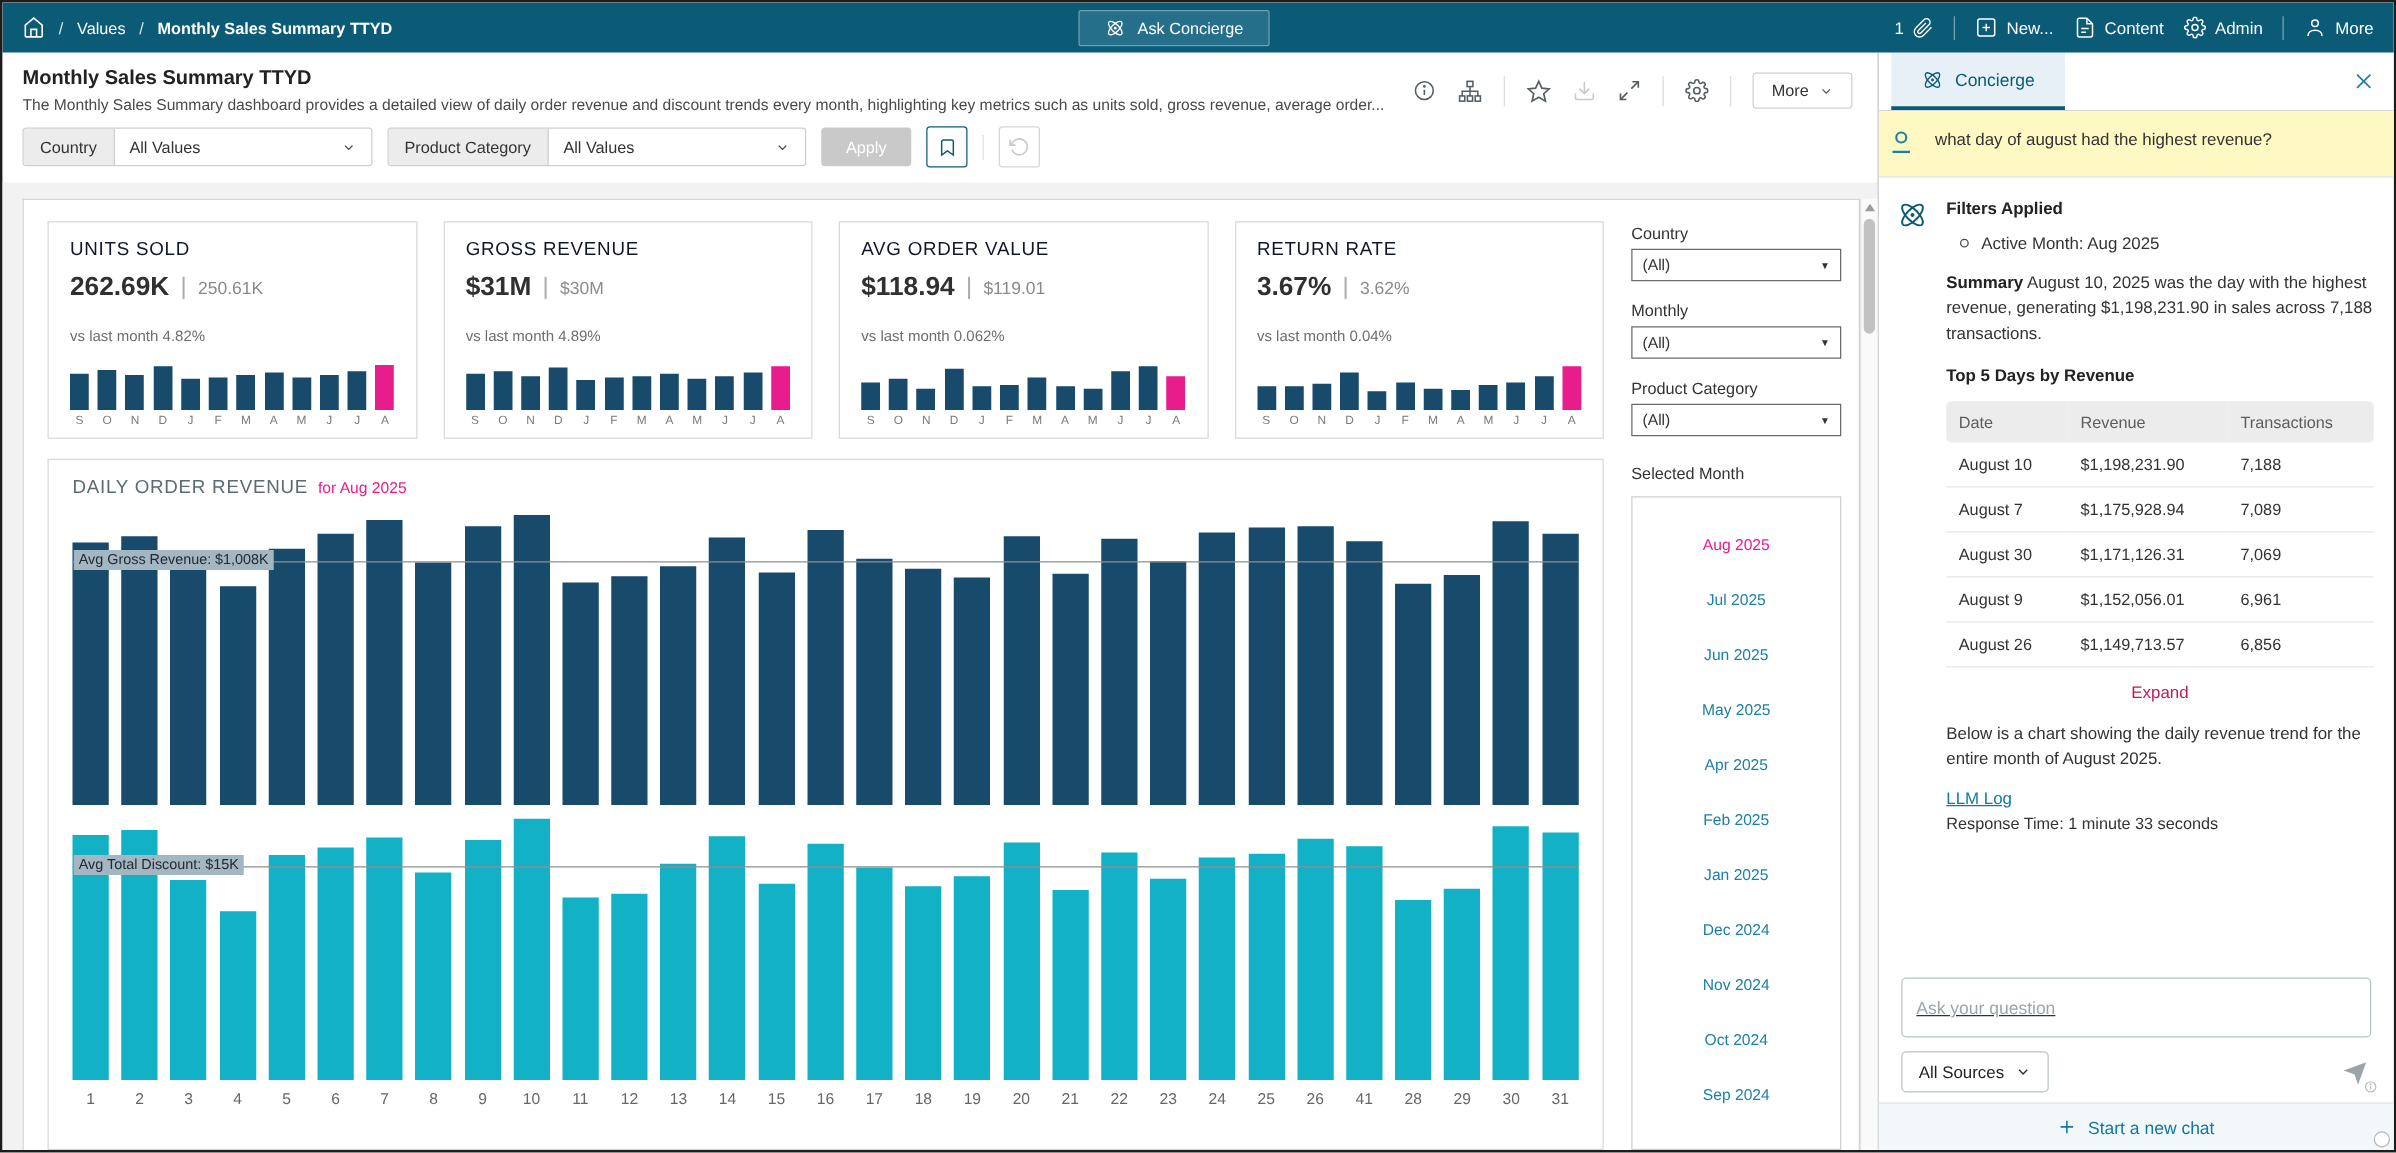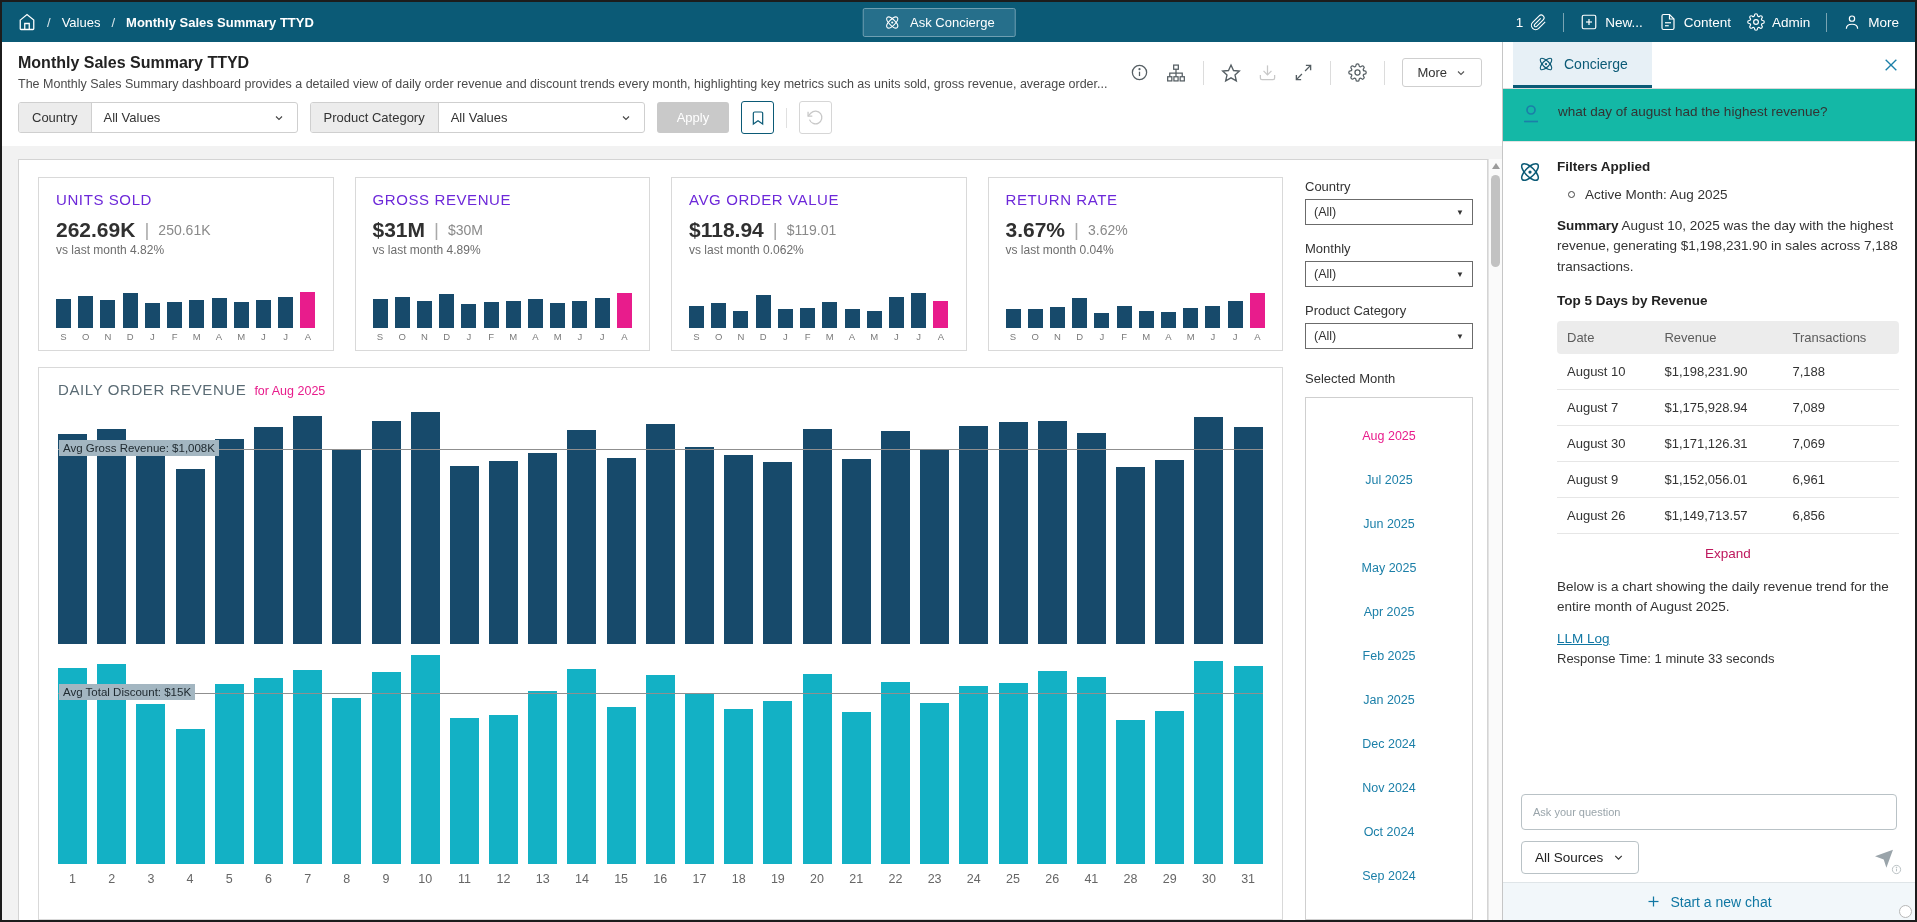--- a/index.html
+++ b/index.html
@@ -40,26 +40,26 @@
   .apply-btn{background:#c9c9c9; color:#fff; border:none; height:31px; padding:0 20px; font-size:13px; border-radius:3px; cursor:pointer;}
   .icon-btn{width:33px; height:33px; border:1.5px solid #0b5a76; border-radius:3px; display:flex; align-items:center; justify-content:center; color:#0b5a76; background:#fff; cursor:pointer;}
   .icon-btn.disabled{border:1px solid #d6d6d6; color:#c8c8c8; cursor:default;}
   .fb-sep{width:1px; height:20px; background:#e0e0e0;}
   
   .content-area{flex:1; background:#f2f2f2; padding:13px 0 0 16px; display:flex; min-height:0;}
   .canvas{flex:1; background:#fff; border:1px solid #d4d4d4; border-bottom:none; display:flex; padding:17px 14px 0 19px; min-width:0;}
   .canvas-left{flex:1; display:flex; flex-direction:column; min-width:0;}
   .kpi-row{display:flex; gap:21px; height:174px;}
   .kpi-card{flex:1; border:1px solid #d9d9d9; background:#fff; padding:13px 17px 8px; display:flex; flex-direction:column; min-width:0;}
-  .kpi-title{font-size:15px; color:#6d28d9; letter-spacing:.6px;}
+  .kpi-title{font-size:15px; color:#0f172a; letter-spacing:.6px;}
   .kpi-valrow{display:flex; align-items:center; gap:9px; margin-top:10px;}
   .kpi-value{font-size:21px; font-weight:bold; color:#303030;}
   .kpi-pipe{color:#a9a9a9; font-size:19px; font-weight:300;}
   .kpi-prev{font-size:14px; color:#8a8a8a;}
-  .kpi-delta{font-size:12px; color:#6d6d6d; margin-top:1px;}
+  .kpi-delta{font-size:12px; color:#6d6d6d; margin-top:20px;}
   .spark{margin-top:auto; display:flex; justify-content:space-between; align-items:flex-end; height:47px;}
   .spark-bar{width:15px; background:#174a6b;}
   .spark-bar.last{background:#e81c8c;}
   .spark-months{display:flex; justify-content:space-between; margin-top:3px; font-size:9.5px; color:#7a7a7a;}
   .spark-months span{width:15px; text-align:center;}
   
   .chart-card{flex:1; border:1px solid #d9d9d9; margin:16px 0 0; padding:13px 19px 0; display:flex; flex-direction:column; min-height:0;}
   .chart-title-row{display:flex; align-items:baseline; gap:8px;}
   .chart-title{font-size:15px; color:#5a6b74; letter-spacing:.6px;}
   .chart-subtitle{font-size:12.5px; color:#e81c8c;}
@@ -85,42 +85,42 @@
   
   .scrollbar{width:14px; min-width:14px; background:#fafafa; border-left:1px solid #e3e3e3; position:relative;}
   .scroll-up{position:absolute; top:4px; left:3px; width:0; height:0; border-left:4px solid transparent; border-right:4px solid transparent; border-bottom:6px solid #9b9b9b;}
   .scroll-thumb{position:absolute; top:16px; left:2px; width:9px; height:92px; background:#c2c2c2; border-radius:5px; cursor:pointer;}
   
   .concierge{width:413px; min-width:413px; border-left:1px solid #c6c6c6; display:flex; flex-direction:column; background:#fff; min-height:0;}
   .cz-header{height:47px; min-height:47px; display:flex; align-items:stretch; border-bottom:1px solid #d8d8d8;}
   .cz-tab{display:flex; align-items:center; gap:9px; padding:0 24px; background:#e7f0f6; border-bottom:3px solid #0b5a76; color:#0b5a76; font-size:14px; margin-left:10px; cursor:pointer;}
   .cz-close{margin-left:auto; align-self:center; margin-right:16px; color:#1b7fa8; cursor:pointer;}
   .cz-scroll{flex:1; display:flex; flex-direction:column; min-height:0; overflow:hidden;}
-  .cz-question{background:#14b8a6; display:flex; gap:15px; padding:15px 16px; border-bottom:1px solid #e3e3e3; font-size:13.5px; color:#333; align-items:flex-start;}
+  .cz-question{background:#fef9c3; display:flex; gap:15px; padding:15px 6px; border-bottom:1px solid #e3e3e3; font-size:13.5px; color:#333; align-items:flex-start;}
   .cz-q-icon{color:#1b7fa8; margin-top:-2px;}
   .cz-answer{padding:17px 16px 0 14px; display:flex; gap:13px; font-size:13px; color:#333;}
   .cz-atom{color:#0b5a76; width:27px; min-width:27px;}
   .cz-content{flex:1; min-width:0;}
   .cz-bold{font-weight:bold; font-size:13.5px; color:#222;}
   .cz-bullet{margin:13px 0 0 28px; position:relative; font-size:13.5px;}
   .cz-bullet::before{content:""; width:5px; height:5px; border:1.5px solid #444; border-radius:50%; position:absolute; left:-17px; top:4px;}
   .cz-summary{margin-top:14px; line-height:1.5; font-size:13.5px;}
   .cz-table-title{font-weight:bold; margin-top:16px; font-size:13.5px; color:#222;}
   .cz-table{width:100%; border-collapse:collapse; margin-top:13px; font-size:13px;}
   .cz-table th{background:#ececec; text-align:left; color:#5c5c5c; font-weight:normal; padding:9px 10px;}
   .cz-table th:first-child{border-radius:4px 0 0 4px;}
   .cz-table th:last-child{border-radius:0 4px 4px 0;}
   .cz-table td{padding:10px 10px; border-bottom:1px solid #e6e6e6; color:#333;}
   .cz-expand{text-align:center; color:#be185d; margin-top:12px; font-size:13.5px; cursor:pointer;}
   .cz-note{margin-top:16px; line-height:1.5; font-size:13.5px;}
   .cz-llm{color:#1077a3; text-decoration:underline; margin-top:14px; display:inline-block; font-size:13.5px; cursor:pointer;}
   .cz-time{margin-top:5px; font-size:13px; color:#333;}
   .cz-spacer{flex:1;}
   .cz-inputarea{padding:10px 18px 8px;}
-  .cz-input{width:100%; height:36px; border:1px solid #b9c2c6; border-radius:4px; padding:0 11px; font-size:11px; color:#333; outline:none; font-family:"Liberation Sans",sans-serif;}
+  .cz-input{width:100%; height:48px; border:1px solid #b9c2c6; border-radius:4px; padding:0 11px; font-size:14px; color:#333; outline:none; font-family:"Liberation Sans",sans-serif;text-decoration:underline;}
   .cz-input::placeholder{color:#9aa5ab;}
   .cz-controls{display:flex; align-items:center; margin-top:11px;}
   .cz-sources{border:1px solid #b9c2c6; border-radius:4px; height:33px; display:flex; align-items:center; gap:9px; padding:0 13px; font-size:13.5px; color:#222; background:#fff; cursor:pointer;}
   .cz-send{margin-left:auto; color:#9aa4aa; position:relative; margin-right:2px; cursor:pointer;}
   .cz-send .mini-info{position:absolute; right:-7px; bottom:-6px; color:#b5bcc0;}
   .cz-footer{border-top:1px solid #dfe5e8; background:#f2f7fa; height:38px; min-height:38px; display:flex; align-items:center; justify-content:center; gap:9px; color:#1077a3; font-size:14px; cursor:pointer;}
   .corner-widget{position:absolute; right:3px; bottom:2px; width:13px; height:13px; border:1.5px solid #b7b7b7; border-radius:50%; background:#fff;}
 </style>
 </head>
 <body>

